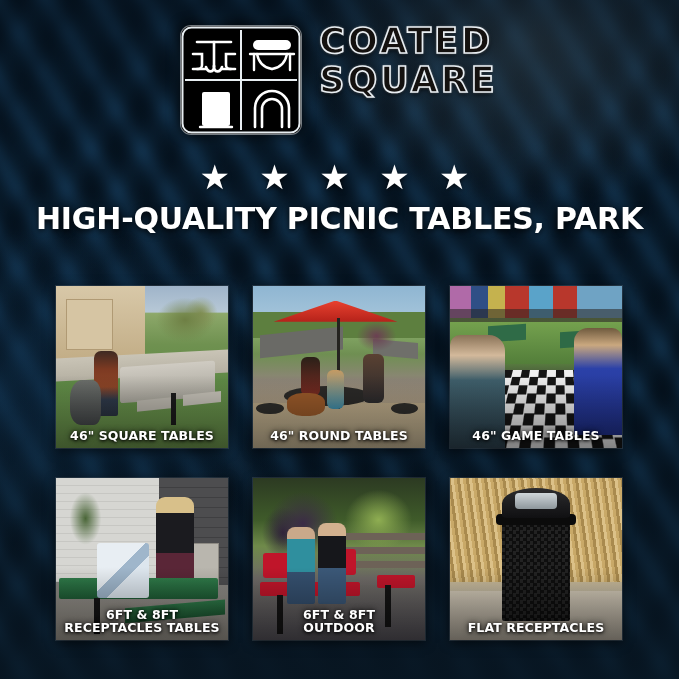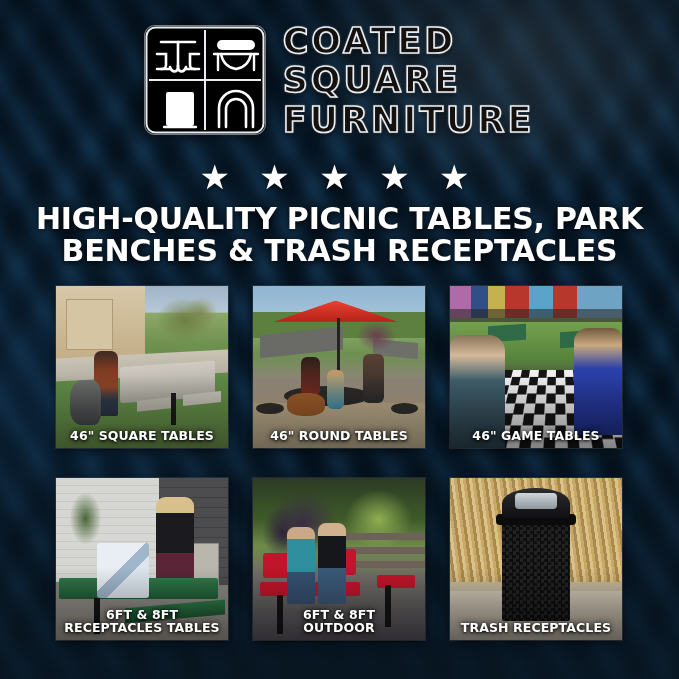--- a/index.html
+++ b/index.html
@@ -325,31 +325,29 @@
           <g fill="none" stroke="#ffffff" stroke-width="2.6" stroke-linecap="round">
             <path d="M74 101 V82 a17 17 0 0 1 34 0 V101"></path>
             <path d="M81 101 V83 a10 10 0 0 1 20 0 V101"></path>
           </g>
         </svg>
       </div>
 
       <div class="logo-word">
         <div class="logo-line">COATED</div>
         <div class="logo-line">SQUARE</div>
-        <div class="logo-line">FURNITURE</div>
       </div>
     </div>
 
     <div class="stars">
       <span>★ ★ ★ ★ ★</span>
     </div>
 
     <div class="headline">
       <div>HIGH-QUALITY PICNIC TABLES, PARK</div>
-      <div>BENCHES &amp; TRASH RECEPTACLES</div>
     </div>
 
     <div class="grid">
 
       <div class="tile">
         <div class="photo ph-sq">
           <div class="bld"></div>
             <div class="door"></div>
             <div class="tree"></div>
           <div class="walk"></div>
@@ -452,19 +450,19 @@
         <div class="photo ph-tr">
           <div class="grass"></div>
             <div class="walk"></div>
           <div class="body"></div>
             <div class="rim"></div>
             <div class="dome"></div>
             <div class="slot"></div>
         </div>
         <div class="shade"></div>
         <div class="caption">
-          <span>TRASH RECEPTACLES</span>
+          <span>FLAT RECEPTACLES</span>
         </div>
       </div>
 
     </div>
   </div>
 </div>
 
 </body></html>

